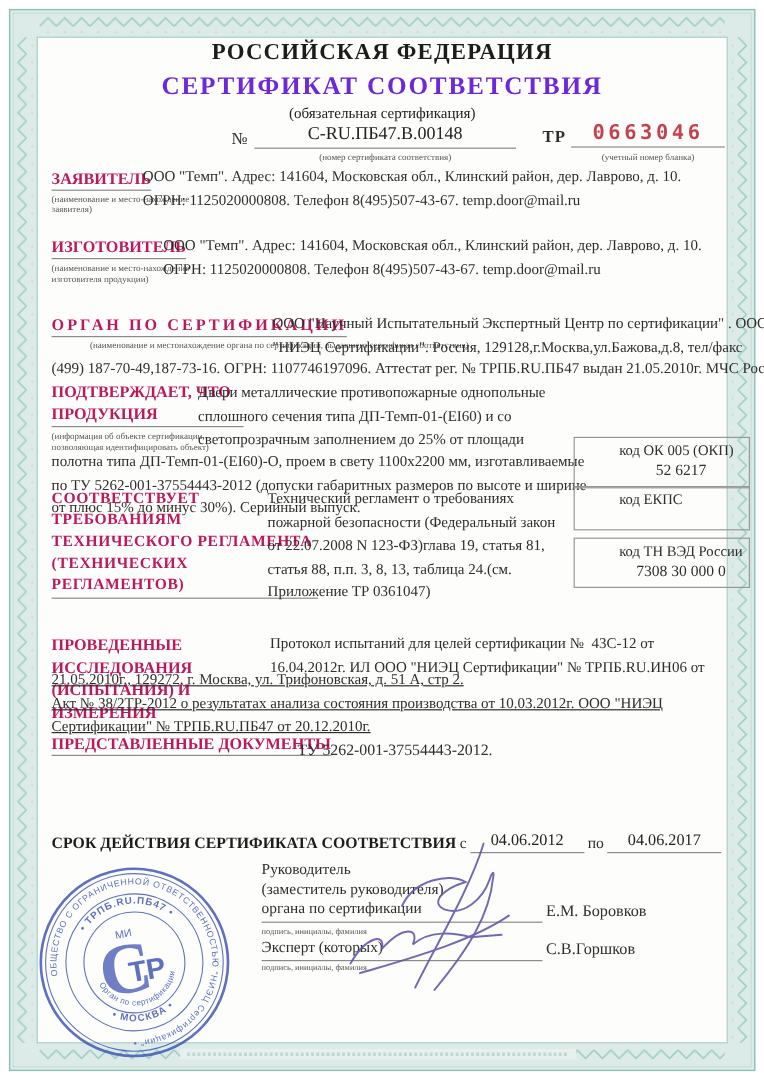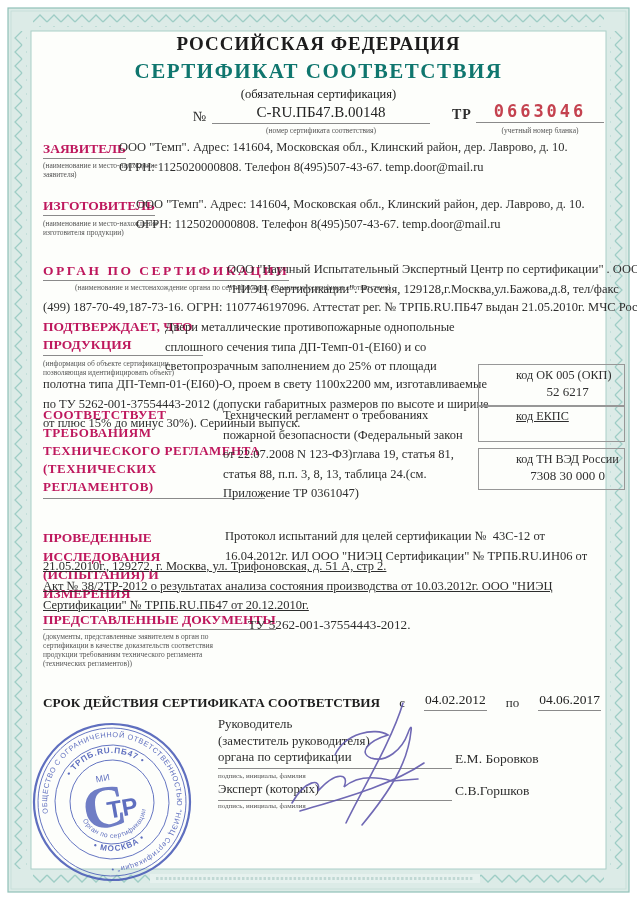--- a/index.html
+++ b/index.html
@@ -1,40 +1,40 @@
 <!DOCTYPE html>
 <html><head>
 <meta charset="utf-8">
 <style>
   html,body{margin:0;padding:0;background:#ffffff;}
   .page{position:relative;width:637px;height:900px;background:#ffffff;overflow:hidden;
         font-family:"Liberation Serif","DejaVu Serif",serif;color:#2e2e2e;}
   .abs{position:absolute;}
   .ctr{text-align:center;left:0;right:0;}
   .t1{top:33px;font-size:19px;font-weight:bold;letter-spacing:1px;color:#1c1c1c;}
-  .t2{top:59px;font-size:21px;font-weight:bold;letter-spacing:1.5px;color:#0f766e;}
+  .t2{top:59px;font-size:21px;font-weight:bold;letter-spacing:1.5px;color:#6d28d9;}
   .t3{top:87px;font-size:12.5px;color:#222;}
   .numsign{top:109px;left:193px;font-size:14px;}
   .certno{top:104px;left:212px;width:218px;text-align:center;font-size:15px;
           border-bottom:1px solid #8a8a8a;padding-bottom:2px;color:#222;}
   .trlbl{top:107px;left:452px;font-size:14px;font-weight:bold;letter-spacing:1px;}
   .blankno{top:101px;left:476px;width:128px;text-align:center;font-size:17px;font-weight:bold;
            letter-spacing:3px;font-family:"DejaVu Sans Mono",monospace;
            border-bottom:1px solid #8a8a8a;padding-bottom:1px;}
   .cap{font-size:7.5px;line-height:9px;color:#555;}
   .lbl{font-weight:bold;font-size:13.5px;color:#be185d;}
   .ul{border-bottom:1px solid #8a8a8a;padding-bottom:1px;display:inline-block;}
   .ulblock{border-bottom:1px solid #8a8a8a;padding-bottom:2px;}
   .body{font-size:12.5px;line-height:19.5px;color:#2e2e2e;}
   .pre{white-space:pre;}
   .prewrap{white-space:pre-line;}
   .codebox{border:1px solid #979797;background:transparent;padding-left:32px;}
   .codebox .cl{font-size:12.2px;padding:3px 0 0 5px;color:#2e2e2e;}
   .codebox .cv{font-size:13px;text-align:center;margin-top:1px;color:#2e2e2e;}
-  .validity{top:692px;left:43px;right:36px;display:flex;align-items:flex-end;gap:19px;}
+  .validity{top:692px;left:43px;right:36px;display:flex;align-items:flex-end;gap:3px;}
   .validity .vl{font-weight:bold;font-size:13.2px;white-space:nowrap;color:#1d1d1d;}
   .validity .vs{font-size:13px;}
   .validity .vd{flex:1;text-align:center;font-size:13.5px;border-bottom:1px solid #8a8a8a;
                 padding-bottom:2px;color:#222;}
   .role{font-size:12.8px;line-height:16.5px;color:#2e2e2e;}
   .name{font-size:13.5px;color:#2e2e2e;}
   .frame,.stampbox,.sigbox{position:absolute;pointer-events:none;}
 </style>
 </head>
 <body>
@@ -101,21 +101,21 @@
 сплошного сечения типа ДП-Темп-01-(EI60) и со
 светопрозрачным заполнением до 25% от площади</div>
   <div class="abs body pre" style="top:375px;left:43px;width:440px;">полотна типа ДП-Темп-01-(EI60)-О, проем в свету 1100х2200 мм, изготавливаемые
 по ТУ 5262-001-37554443-2012 (допуски габаритных размеров по высоте и ширине
 от плюс 15% до минус 30%). Серийный выпуск.</div>
 
   <div class="abs codebox" style="top:364px;left:478px;width:113px;height:41px;">
     <div class="cl">код ОК 005 (ОКП)</div>
     <div class="cv">52 6217</div>
   </div>
-  <div class="abs codebox" style="top:405px;left:478px;width:113px;height:35px;text-decoration:underline;">
+  <div class="abs codebox" style="top:405px;left:478px;width:113px;height:35px;">
     <div class="cl">код ЕКПС</div>
     <div class="cv"></div>
   </div>
   <div class="abs codebox" style="top:448px;left:478px;width:113px;height:40px;">
     <div class="cl">код ТН ВЭД России</div>
     <div class="cv">7308 30 000 0</div>
   </div>
 
   <div class="abs lbl prewrap ulblock" style="top:406px;left:43px;width:222px;font-size:13px;line-height:18px;letter-spacing:0.5px;">СООТВЕТСТВУЕТ ТРЕБОВАНИЯМ
 ТЕХНИЧЕСКОГО  РЕГЛАМЕНТА
@@ -128,27 +128,26 @@
 
   <div class="abs lbl prewrap" style="top:529px;left:43px;width:200px;line-height:18.5px;">ПРОВЕДЕННЫЕ ИССЛЕДОВАНИЯ
 (ИСПЫТАНИЯ) И ИЗМЕРЕНИЯ</div>
   <div class="abs body pre" style="top:527px;left:225px;width:382px;">Протокол испытаний для целей сертификации №  43С-12 от
 16.04.2012г. ИЛ ООО "НИЭЦ Сертификации" № ТРПБ.RU.ИН06 от</div>
   <div class="abs body pre" style="top:557px;left:43px;width:564px;text-decoration:underline;">21.05.2010г., 129272, г. Москва, ул. Трифоновская, д. 51 А, стр 2.
 Акт № 38/2ТР-2012 о результатах анализа состояния производства от 10.03.2012г. ООО "НИЭЦ
 Сертификации" № ТРПБ.RU.ПБ47 от 20.12.2010г.</div>
 
   <div class="abs lbl ul" style="top:612px;left:43px;">ПРЕДСТАВЛЕННЫЕ ДОКУМЕНТЫ</div>
-  <div class="abs cap" style="top:632px;left:43px;width:182px;">(документы, представленные заявителем в орган по сертификации в качестве доказательств соответствия продукции требованиям технического регламента (технических регламентов))</div>
   <div class="abs body" style="top:615px;left:248px;width:340px;font-size:13.2px;">ТУ 5262-001-37554443-2012.</div>
 
   <div class="abs validity">
     <span class="vl">СРОК ДЕЙСТВИЯ СЕРТИФИКАТА СООТВЕТСТВИЯ</span>
     <span class="vs">с</span>
-    <span class="vd">04.02.2012</span>
+    <span class="vd">04.06.2012</span>
     <span class="vs">по</span>
     <span class="vd">04.06.2017</span>
   </div>
 
   <div class="abs role prewrap ulblock" style="top:716px;left:218px;width:234px;">Руководитель
 (заместитель руководителя)
 органа по сертификации</div>
   <div class="abs cap" style="top:772px;left:218px;font-size:7px;">подпись, инициалы, фамилия</div>
   <div class="abs name" style="top:751px;left:455px;">Е.М. Боровков</div>
 

